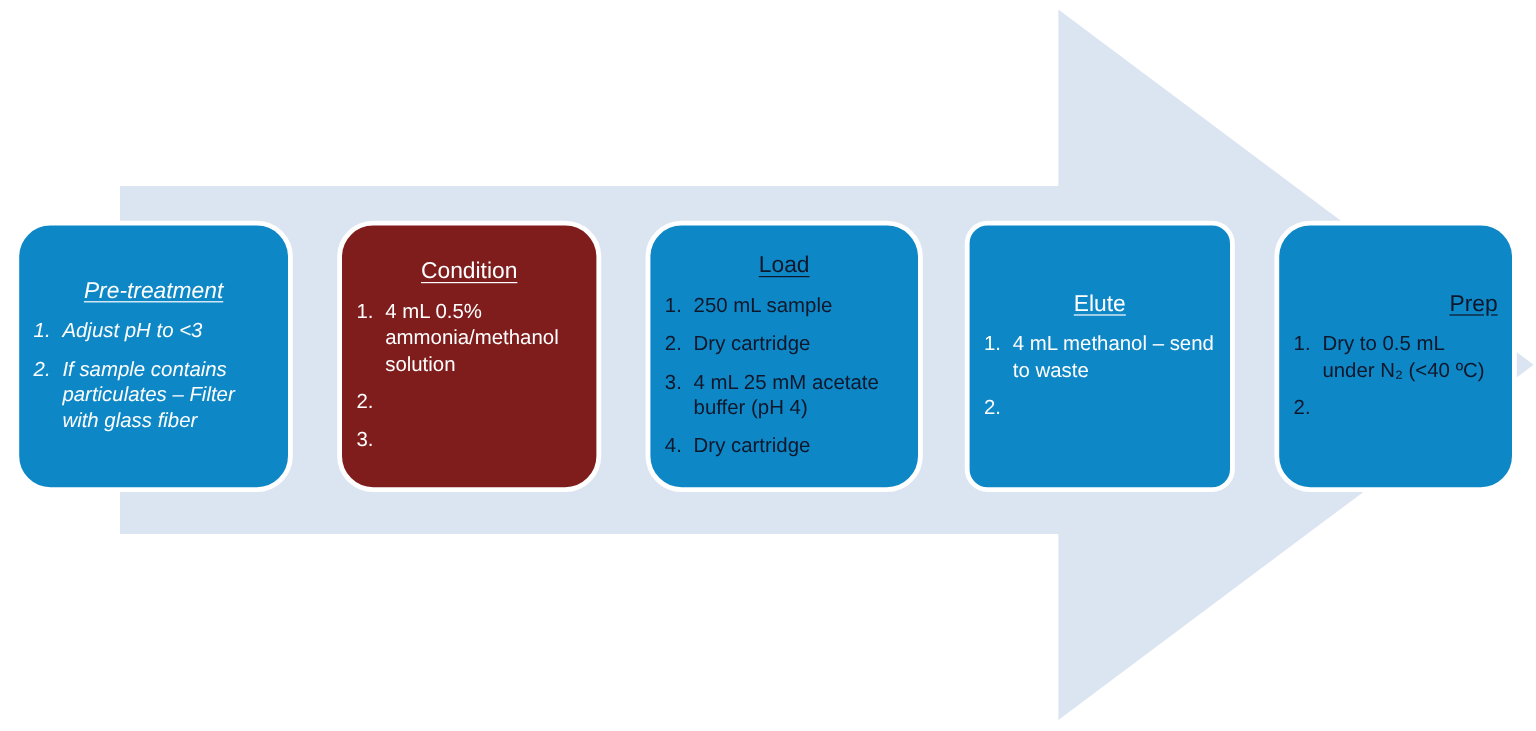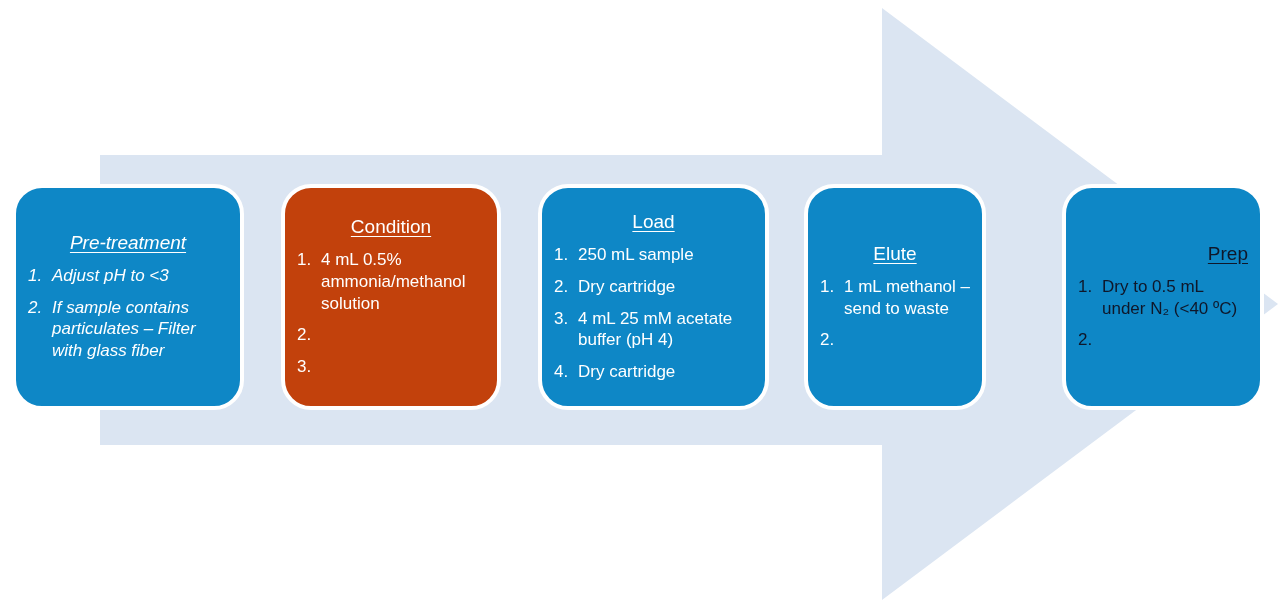--- a/index.html
+++ b/index.html
@@ -51,21 +51,21 @@
     color: #ffffff;
     padding: 14px 12px;
     min-height: 226px;
     display: flex;
     flex-direction: column;
     justify-content: center;
   }
   .step-1 { left: 12px;   width: 232px; font-style: italic; }
   .step-2 { left: 281px;  width: 220px; }
   .step-3 { left: 538px;  width: 231px; }
-  .step-4 { left: 804px;  width: 182px; }
+  .step-4 { left: 804px;  width: 225px; border-radius: 19px; }
   .step-5 { left: 1062px; width: 202px; }
   .step-title {
     text-align: center;
     font-size: 19px;
     line-height: 1.2;
     text-decoration: underline;
     text-underline-offset: 3px;
     margin-bottom: 10px;
   }
   .step-list {
@@ -100,36 +100,36 @@
           <div class="step-item">
             <span class="num">1.</span>
             <span class="txt">Adjust pH to &lt;3</span>
           </div>
           <div class="step-item">
             <span class="num">2.</span>
             <span class="txt">If sample contains particulates – Filter with glass fiber</span>
           </div>
         </div>
       </div>
-      <div class="step-box step-2" style="background: #c2410c; border-color: rgb(255, 255, 255); color: rgb(255, 255, 255);">
+      <div class="step-box step-2" style="background: #7f1d1d; border-color: rgb(255, 255, 255); color: rgb(255, 255, 255);">
         <div class="step-title">Condition</div>
         <div class="step-list">
           <div class="step-item">
             <span class="num">1.</span>
             <span class="txt">4 mL 0.5% ammonia/methanol solution</span>
           </div>
           <div class="step-item">
             <span class="num">2.</span>
           </div>
           <div class="step-item">
             <span class="num">3.</span>
           </div>
         </div>
       </div>
-      <div class="step-box step-3" style="background: rgb(14, 135, 198); border-color: rgb(255, 255, 255); color: #ffffff;">
+      <div class="step-box step-3" style="background: rgb(14, 135, 198); border-color: rgb(255, 255, 255); color: #0f172a;">
         <div class="step-title">Load</div>
         <div class="step-list">
           <div class="step-item">
             <span class="num">1.</span>
             <span class="txt">250 mL sample</span>
           </div>
           <div class="step-item">
             <span class="num">2.</span>
             <span class="txt">Dry cartridge</span>
           </div>
@@ -141,21 +141,21 @@
             <span class="num">4.</span>
             <span class="txt">Dry cartridge</span>
           </div>
         </div>
       </div>
       <div class="step-box step-4" style="background: rgb(14, 135, 198); border-color: rgb(255, 255, 255); color: rgb(255, 255, 255);">
         <div class="step-title">Elute</div>
         <div class="step-list">
           <div class="step-item">
             <span class="num">1.</span>
-            <span class="txt">1 mL methanol – send to waste</span>
+            <span class="txt">4 mL methanol – send to waste</span>
           </div>
           <div class="step-item">
             <span class="num">2.</span>
           </div>
         </div>
       </div>
       <div class="step-box step-5" style="background: rgb(14, 135, 198); border-color: rgb(255, 255, 255); color: #0f172a; align-items: flex-end;">
         <div class="step-title">Prep</div>
         <div class="step-list">
           <div class="step-item">

